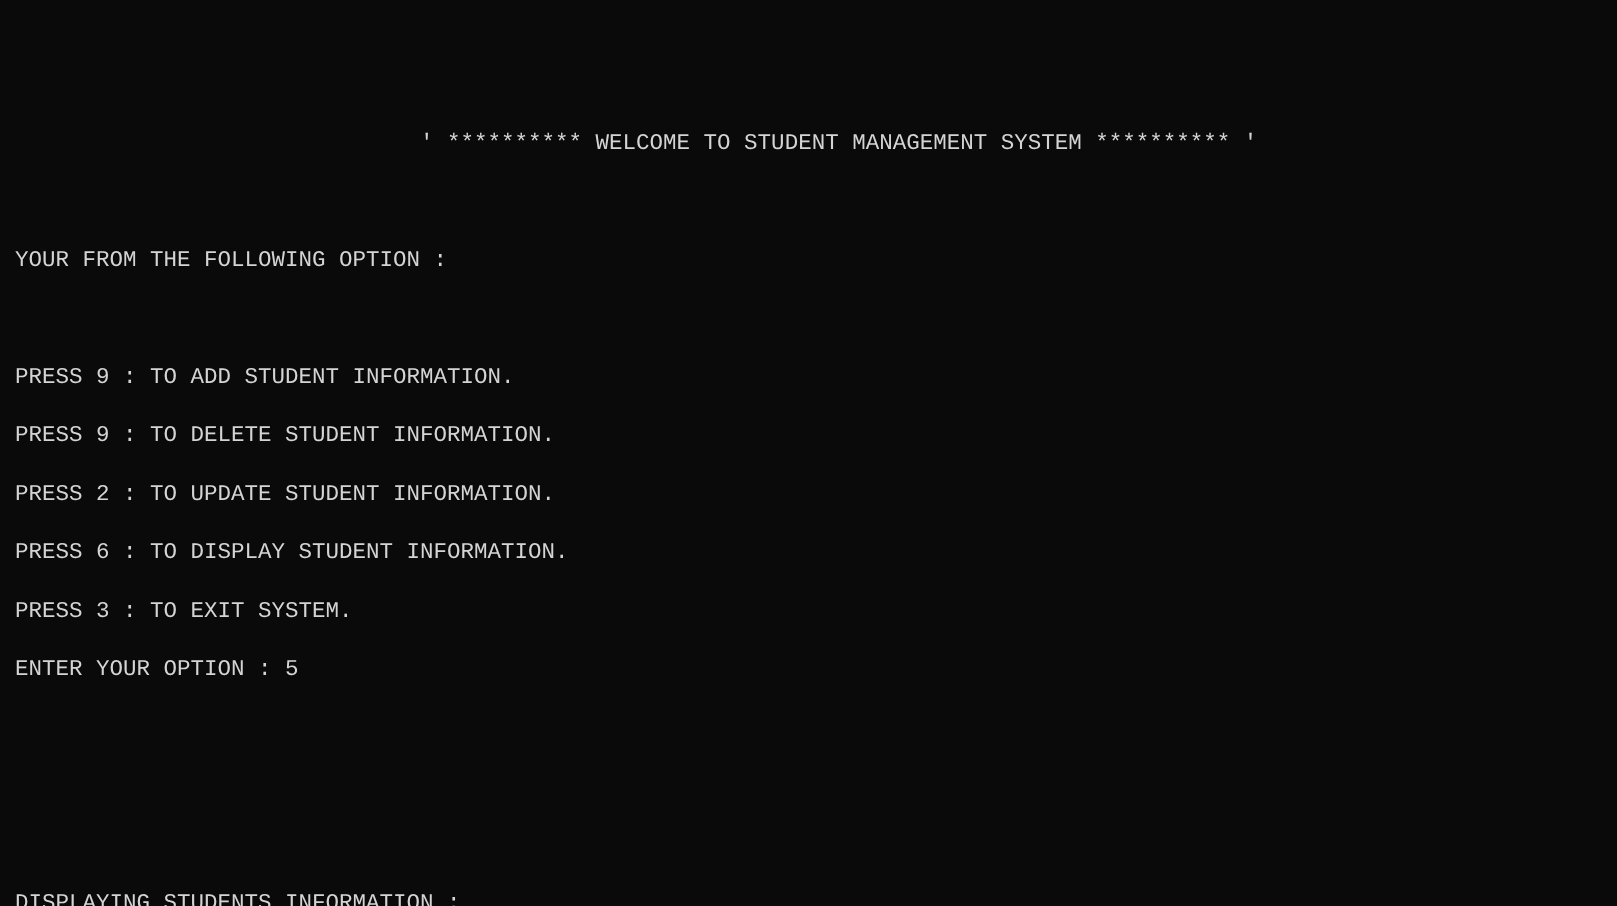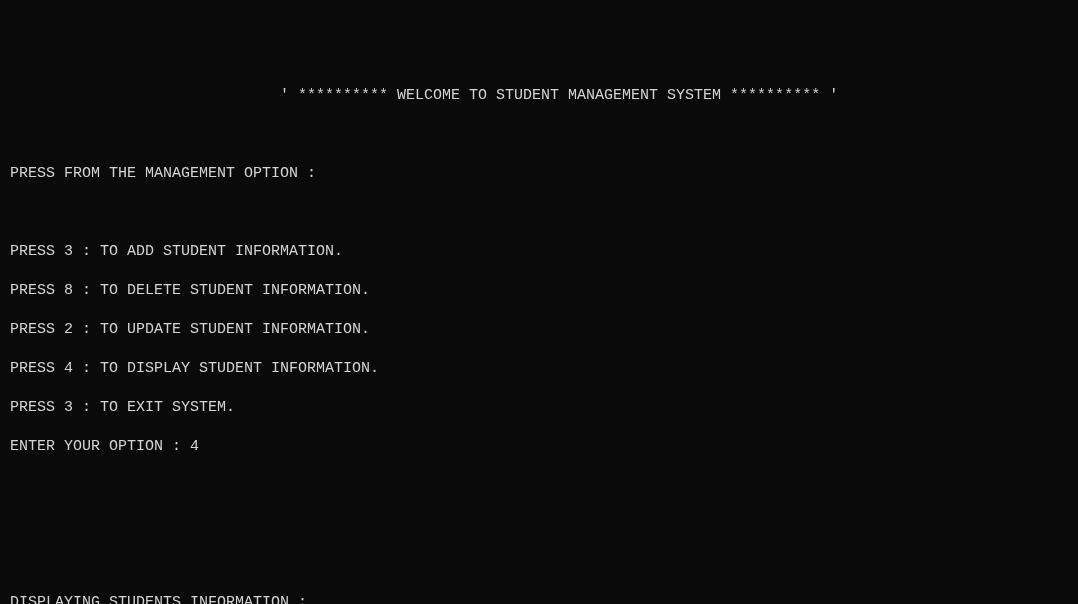--- a/index.html
+++ b/index.html
@@ -23,28 +23,28 @@
       min-height: 1.3em;
     }
   </style>
 </head>
 <body>
 
 
 
 <div class="terminal-line">                              ' ********** WELCOME TO STUDENT MANAGEMENT SYSTEM ********** '</div>
 <div class="terminal-line"></div>
-<div class="terminal-line">PRESS FROM THE MANAGEMENT OPTION :</div>
+<div class="terminal-line">YOUR FROM THE FOLLOWING OPTION :</div>
 <div class="terminal-line"></div>
-<div class="terminal-line">PRESS 3 : TO ADD STUDENT INFORMATION.</div>
-<div class="terminal-line">PRESS 8 : TO DELETE STUDENT INFORMATION.</div>
+<div class="terminal-line">PRESS 9 : TO ADD STUDENT INFORMATION.</div>
+<div class="terminal-line">PRESS 9 : TO DELETE STUDENT INFORMATION.</div>
 <div class="terminal-line">PRESS 2 : TO UPDATE STUDENT INFORMATION.</div>
-<div class="terminal-line">PRESS 4 : TO DISPLAY STUDENT INFORMATION.</div>
+<div class="terminal-line">PRESS 6 : TO DISPLAY STUDENT INFORMATION.</div>
 <div class="terminal-line">PRESS 3 : TO EXIT SYSTEM.</div>
-<div class="terminal-line">ENTER YOUR OPTION : 4</div>
+<div class="terminal-line">ENTER YOUR OPTION : 5</div>
 <div class="terminal-line"></div>
 <div class="terminal-line"></div>
 <div class="terminal-line"></div>
 <div class="terminal-line">DISPLAYING STUDENTS INFORMATION :</div>
 
 
 
 
 
 

